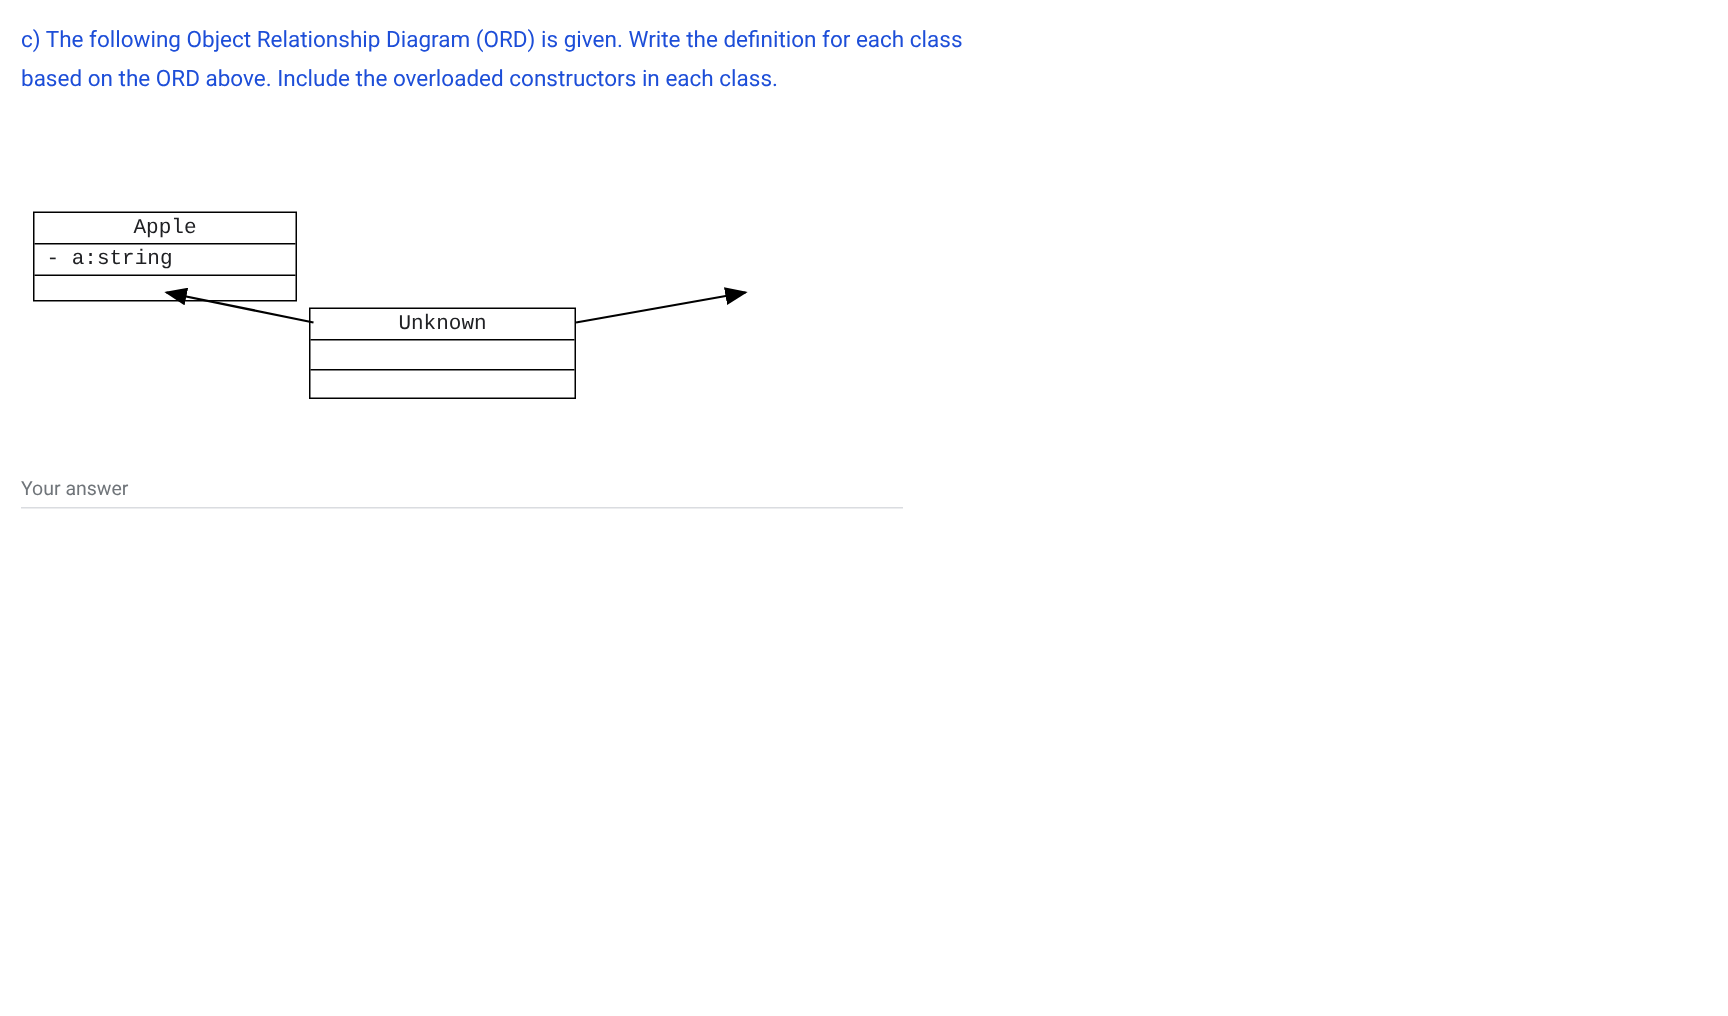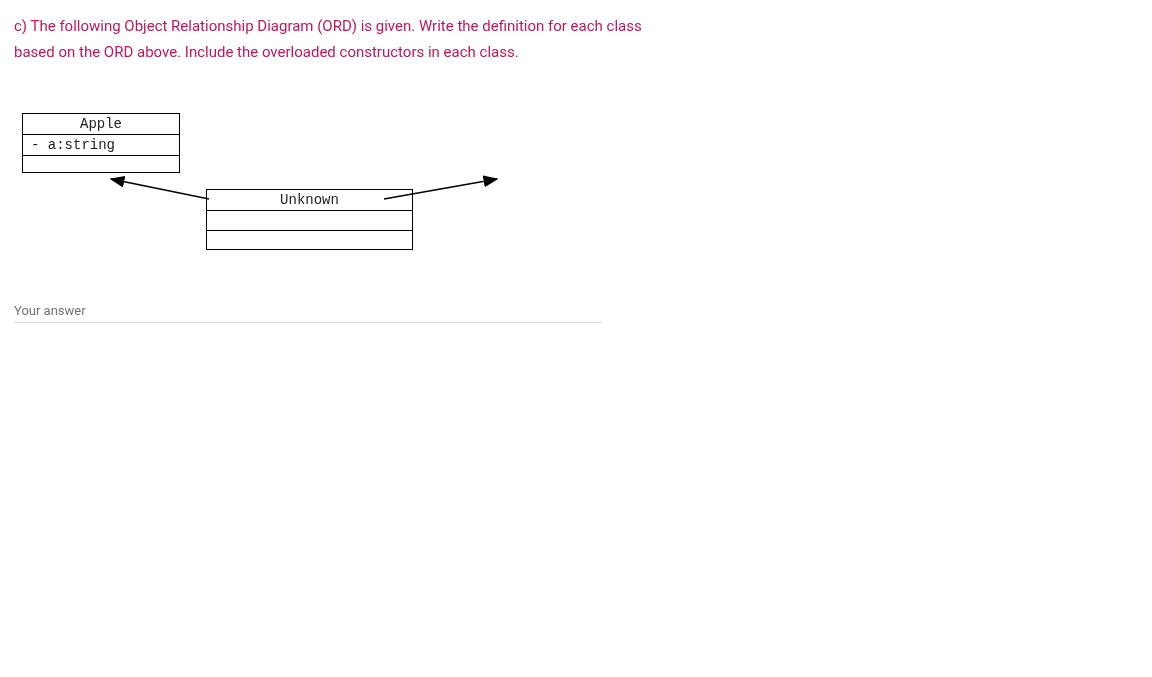--- a/index.html
+++ b/index.html
@@ -11,23 +11,23 @@
       font-family: -apple-system, BlinkMacSystemFont, "Segoe UI", Roboto, Arial, sans-serif;
       background: #ffffff;
       padding: 14px;
       color: #202124;
       width: 1152px;
       height: 677px;
     }
     .question-text {
       font-size: 15px;
       line-height: 1.7;
-      color: #be185d;
+      color: #1d4ed8;
       max-width: 670px;
-      margin-bottom: 44px;
+      margin-bottom: 60px;
     }
     .diagram-area {
       position: relative;
       width: 600px;
       height: 160px;
       margin-bottom: 30px;
     }
     .uml-box {
       position: absolute;
       border: 1.5px solid #000;
@@ -47,33 +47,33 @@
       white-space: pre;
       text-align: left;
       min-height: 20px;
       font-family: Liberation Mono, monospace;
     }
     .uml-methods {
       min-height: 16px;
       padding: 0 8px;
     }
     .box-apple {
-      top: 4px;
+      top: 16px;
       left: 8px;
-      width: 158px;
+      width: 176px;
     }
     .box-mango {
       top: 0;
       left: 370px;
       width: 178px;
     }
     .box-unknown {
       top: 80px;
       left: 192px;
-      width: 207px;
+      width: 178px;
     }
     .box-unknown .uml-attr {
       min-height: 20px;
     }
     .box-unknown .uml-methods {
       min-height: 18px;
     }
     svg.arrows {
       position: absolute;
       top: 0;

